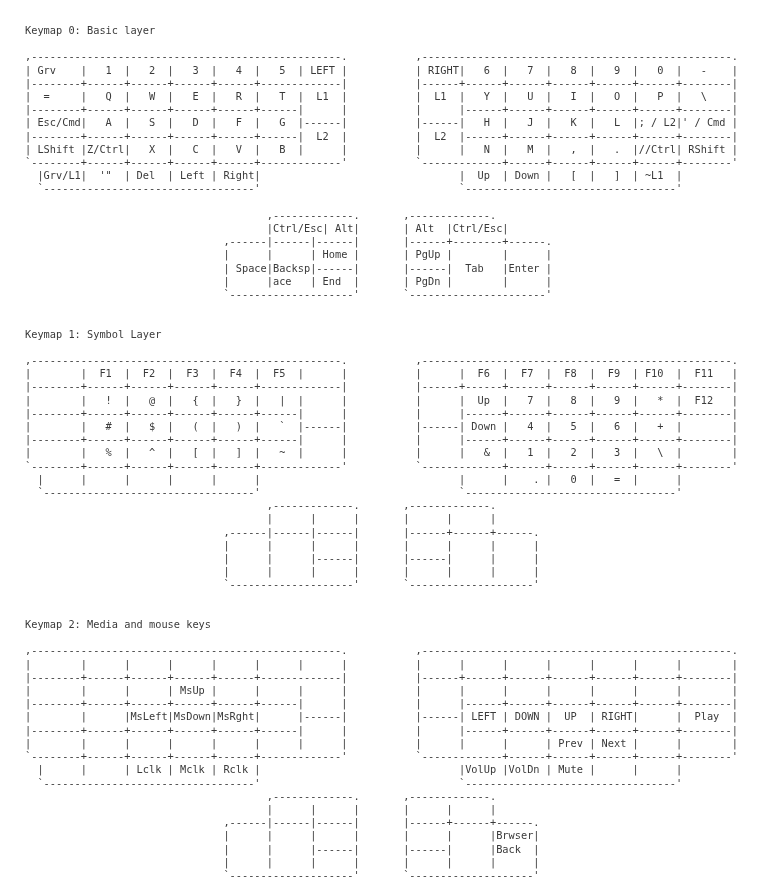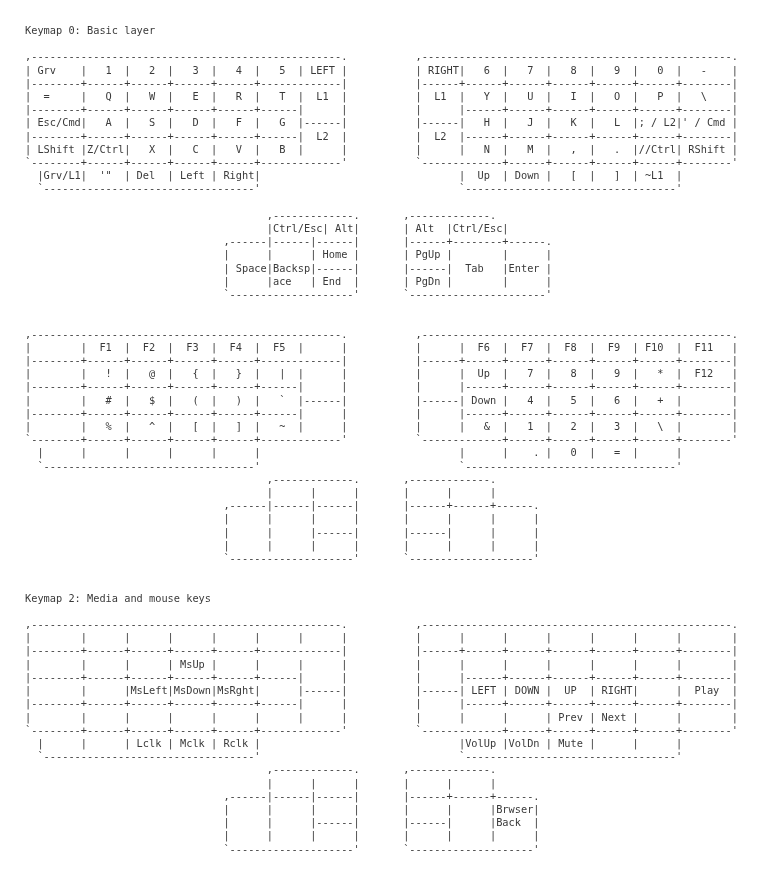--- a/index.html
+++ b/index.html
@@ -57,20 +57,21 @@
                                        ,-------------.       ,-------------.
                                        |Ctrl/Esc| Alt|       | Alt  |Ctrl/Esc|
                                 ,------|------|------|       |------+--------+------.
                                 |      |      | Home |       | PgUp |        |      |
                                 | Space|Backsp|------|       |------|  Tab   |Enter |
                                 |      |ace   | End  |       | PgDn |        |      |
                                 `--------------------'       `----------------------'</pre>
   </section>
 
   <section class="keymap-section">
+    <div class="keymap-title">Keymap 1: Symbol Layer</div>
     <pre class="keymap-art">,--------------------------------------------------.           ,--------------------------------------------------.
 |        |  F1  |  F2  |  F3  |  F4  |  F5  |      |           |      |  F6  |  F7  |  F8  |  F9  | F10  |  F11   |
 |--------+------+------+------+------+-------------|           |------+------+------+------+------+------+--------|
 |        |   !  |   @  |   {  |   }  |   |  |      |           |      |  Up  |   7  |   8  |   9  |   *  |  F12   |
 |--------+------+------+------+------+------|      |           |      |------+------+------+------+------+--------|
 |        |   #  |   $  |   (  |   )  |   `  |------|           |------| Down |   4  |   5  |   6  |   +  |        |
 |--------+------+------+------+------+------|      |           |      |------+------+------+------+------+--------|
 |        |   %  |   ^  |   [  |   ]  |   ~  |      |           |      |   &amp;  |   1  |   2  |   3  |   \  |        |
 `--------+------+------+------+------+-------------'           `-------------+------+------+------+------+--------'
   |      |      |      |      |      |                                |      |    . |   0  |   =  |      |

